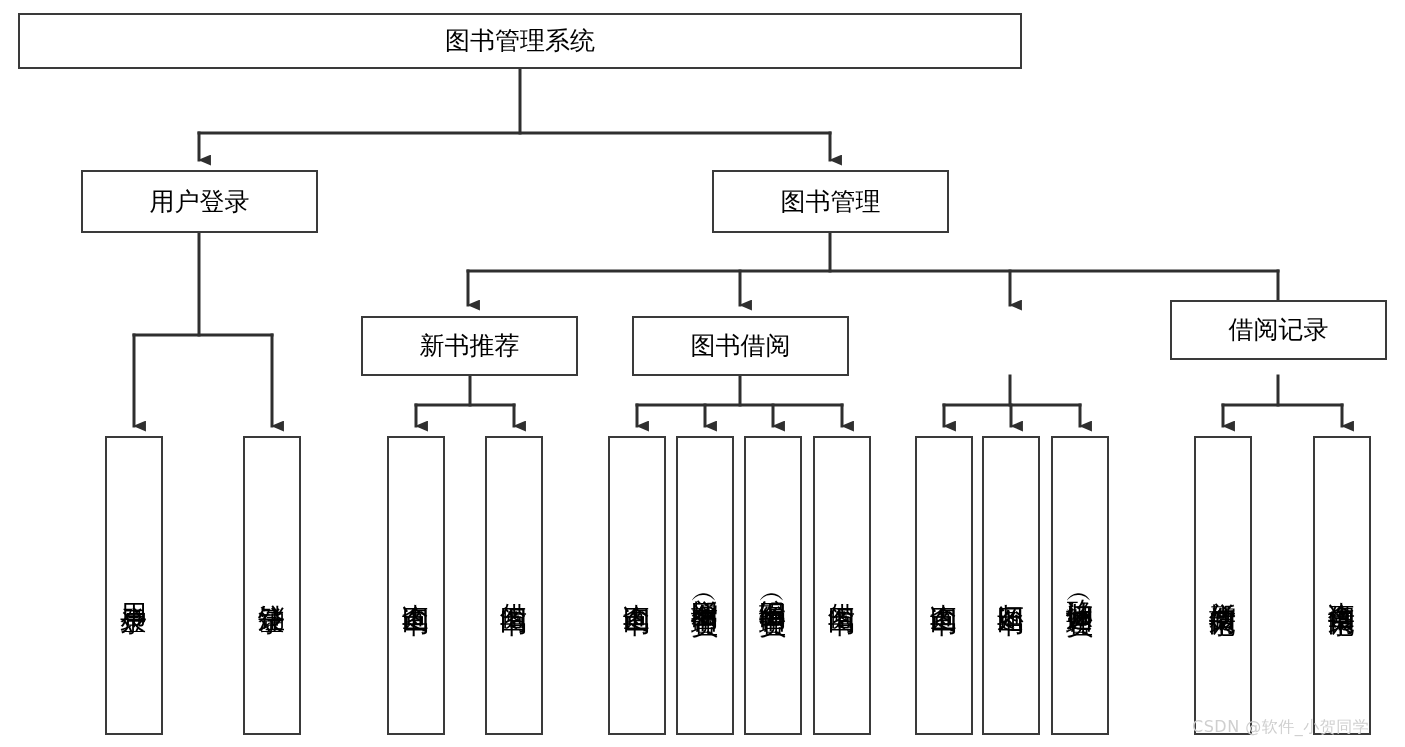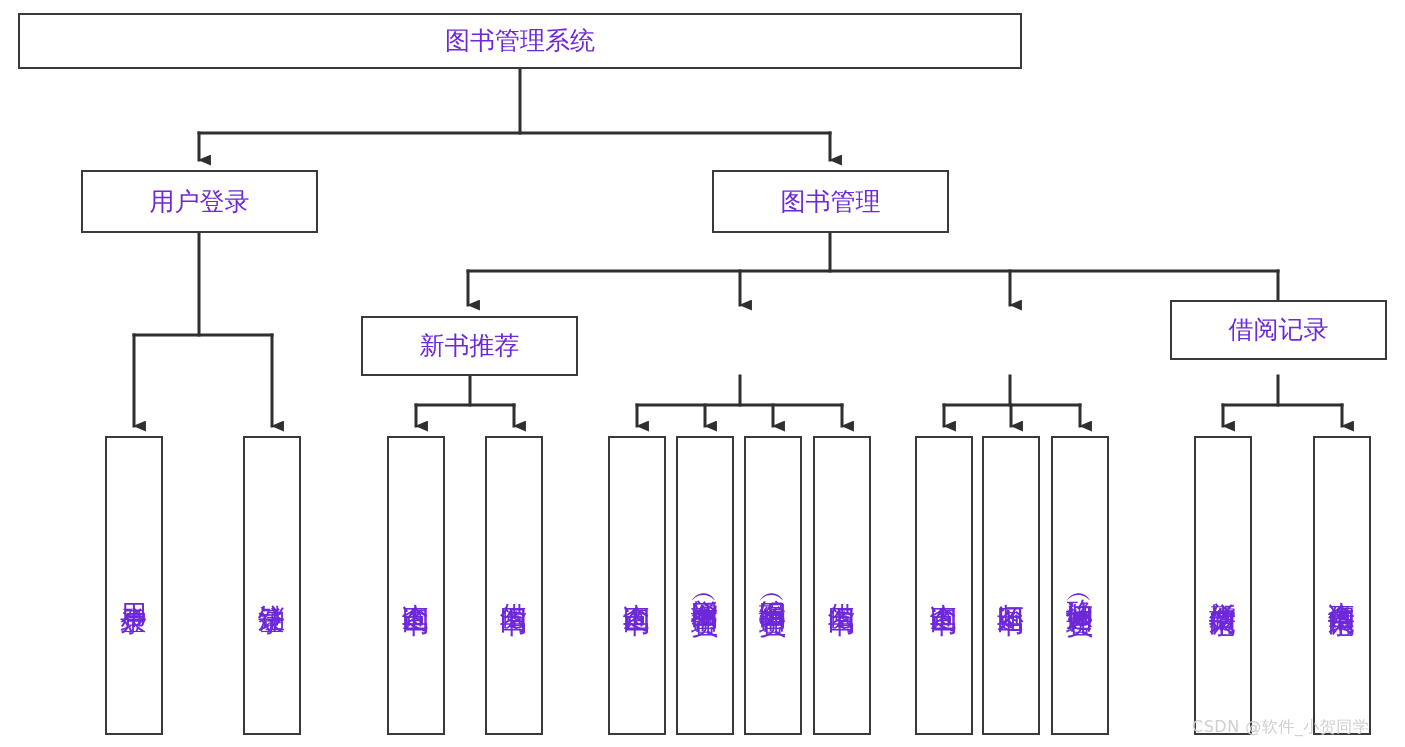--- a/index.html
+++ b/index.html
@@ -25,21 +25,21 @@
     position: absolute;
     box-sizing: border-box;
     background: #ffffff;
     border: 2.5px solid #3a3a3a;
     display: flex;
     align-items: center;
     justify-content: center;
     overflow: hidden;
   }
   .node-label {
-    color: #6d28d9;
+    color: #000000;
     line-height: 1.25;
     white-space: nowrap;
   }
   
   .node-h .node-label {
     font-size: 25px;
     writing-mode: horizontal-tb;
   }
   .node-root .node-label {
     font-size: 25px;
@@ -135,20 +135,23 @@
   </div>
 
   <div class="node-box node-h" style="left:361px; top:316px; width:217px; height:60px;">
     <span class="node-label">新书推荐</span>
   </div>
 
   <div class="node-box node-h" style="left:712px; top:170px; width:237px; height:63px;">
     <span class="node-label">图书管理</span>
   </div>
 
+  <div class="node-box node-h" style="left:632px; top:316px; width:217px; height:60px;">
+    <span class="node-label">图书借阅</span>
+  </div>
 
 
   <div class="node-box node-h" style="left:1170px; top:300px; width:217px; height:60px;">
     <span class="node-label">借阅记录</span>
   </div>
 
   <div class="node-box node-v" style="left:105px; top:436px; width:58px; height:299px;">
     <span class="node-label">用户登录</span>
   </div>
 

